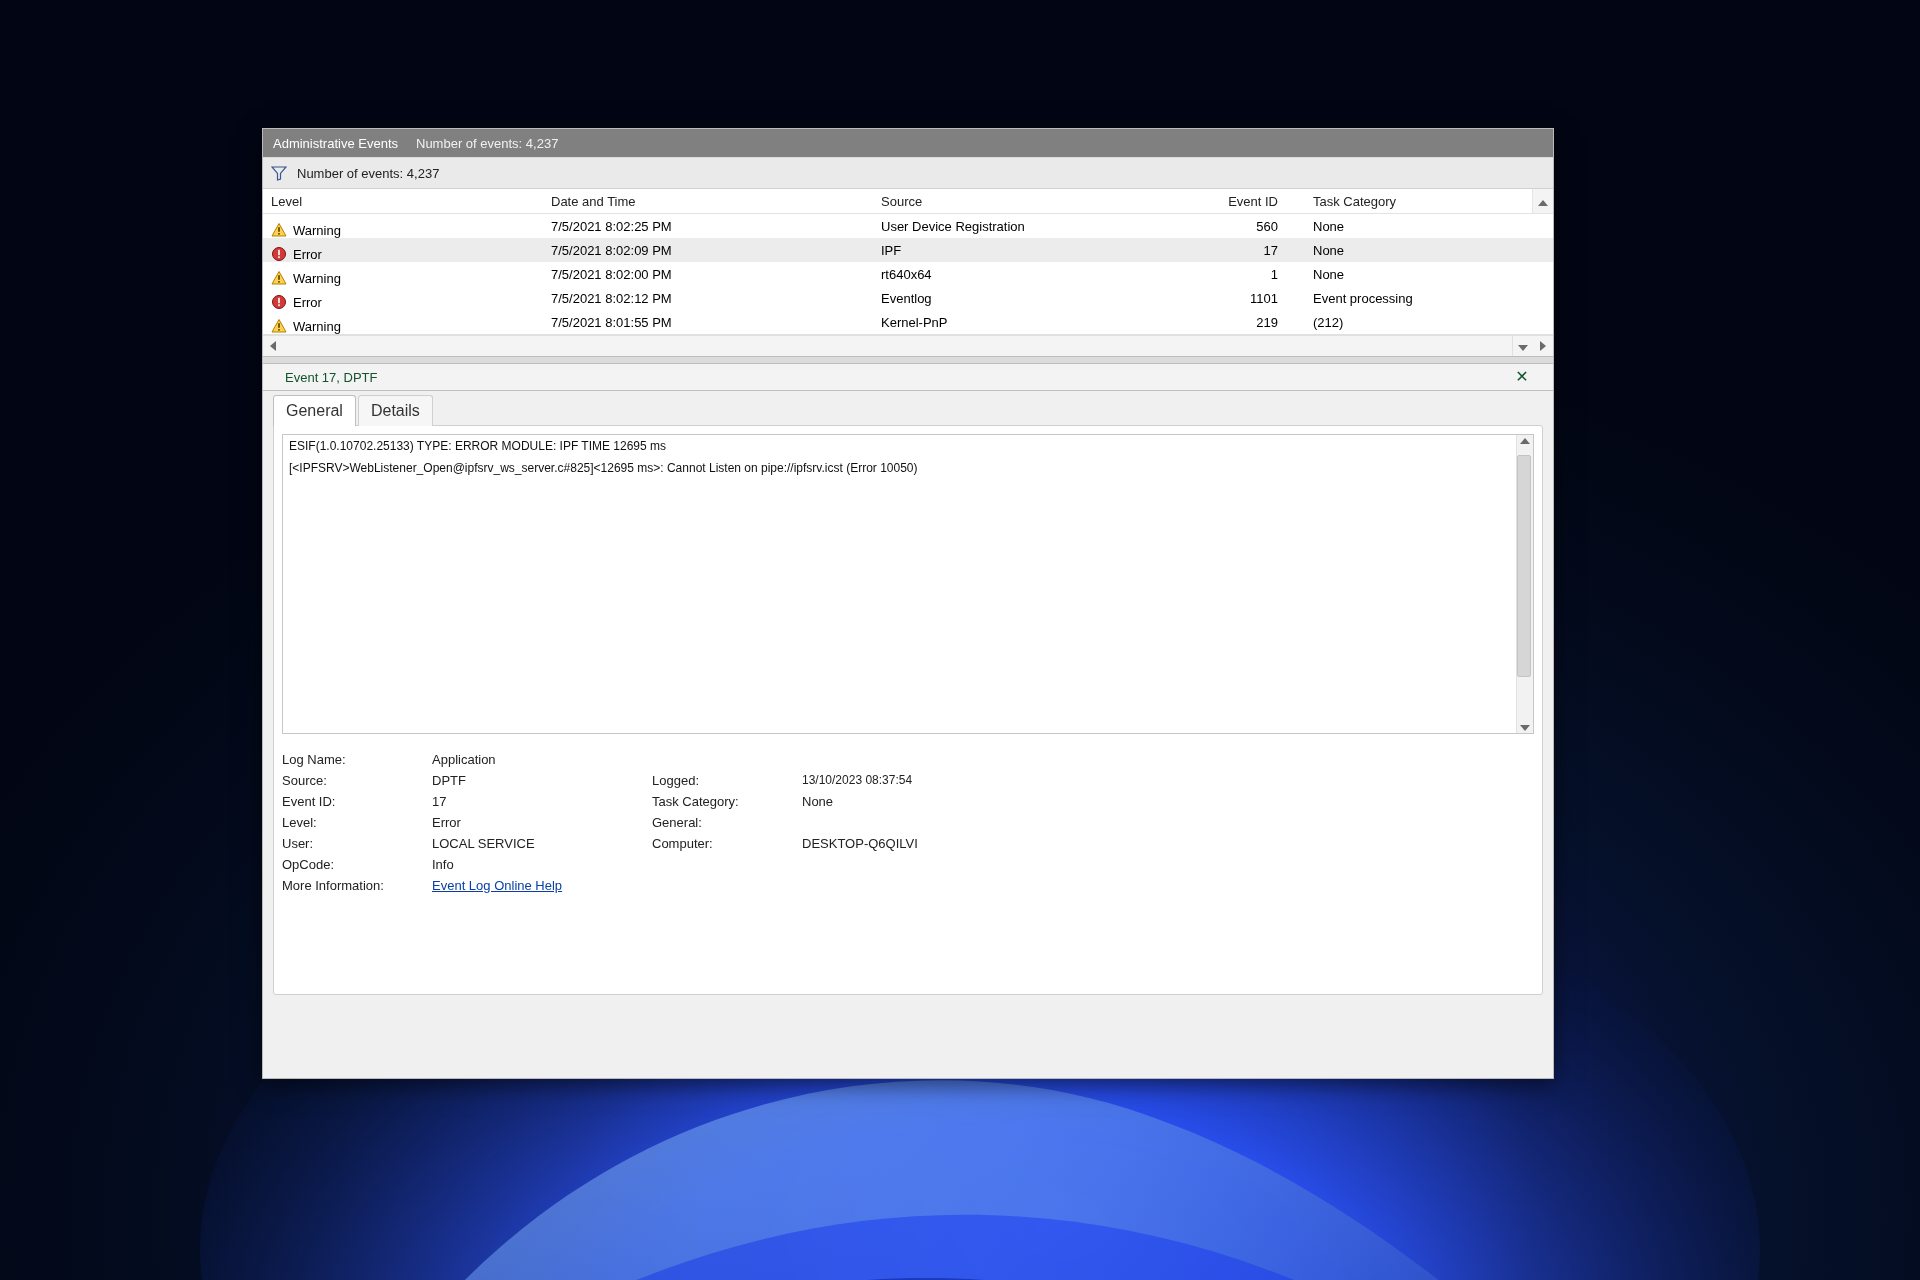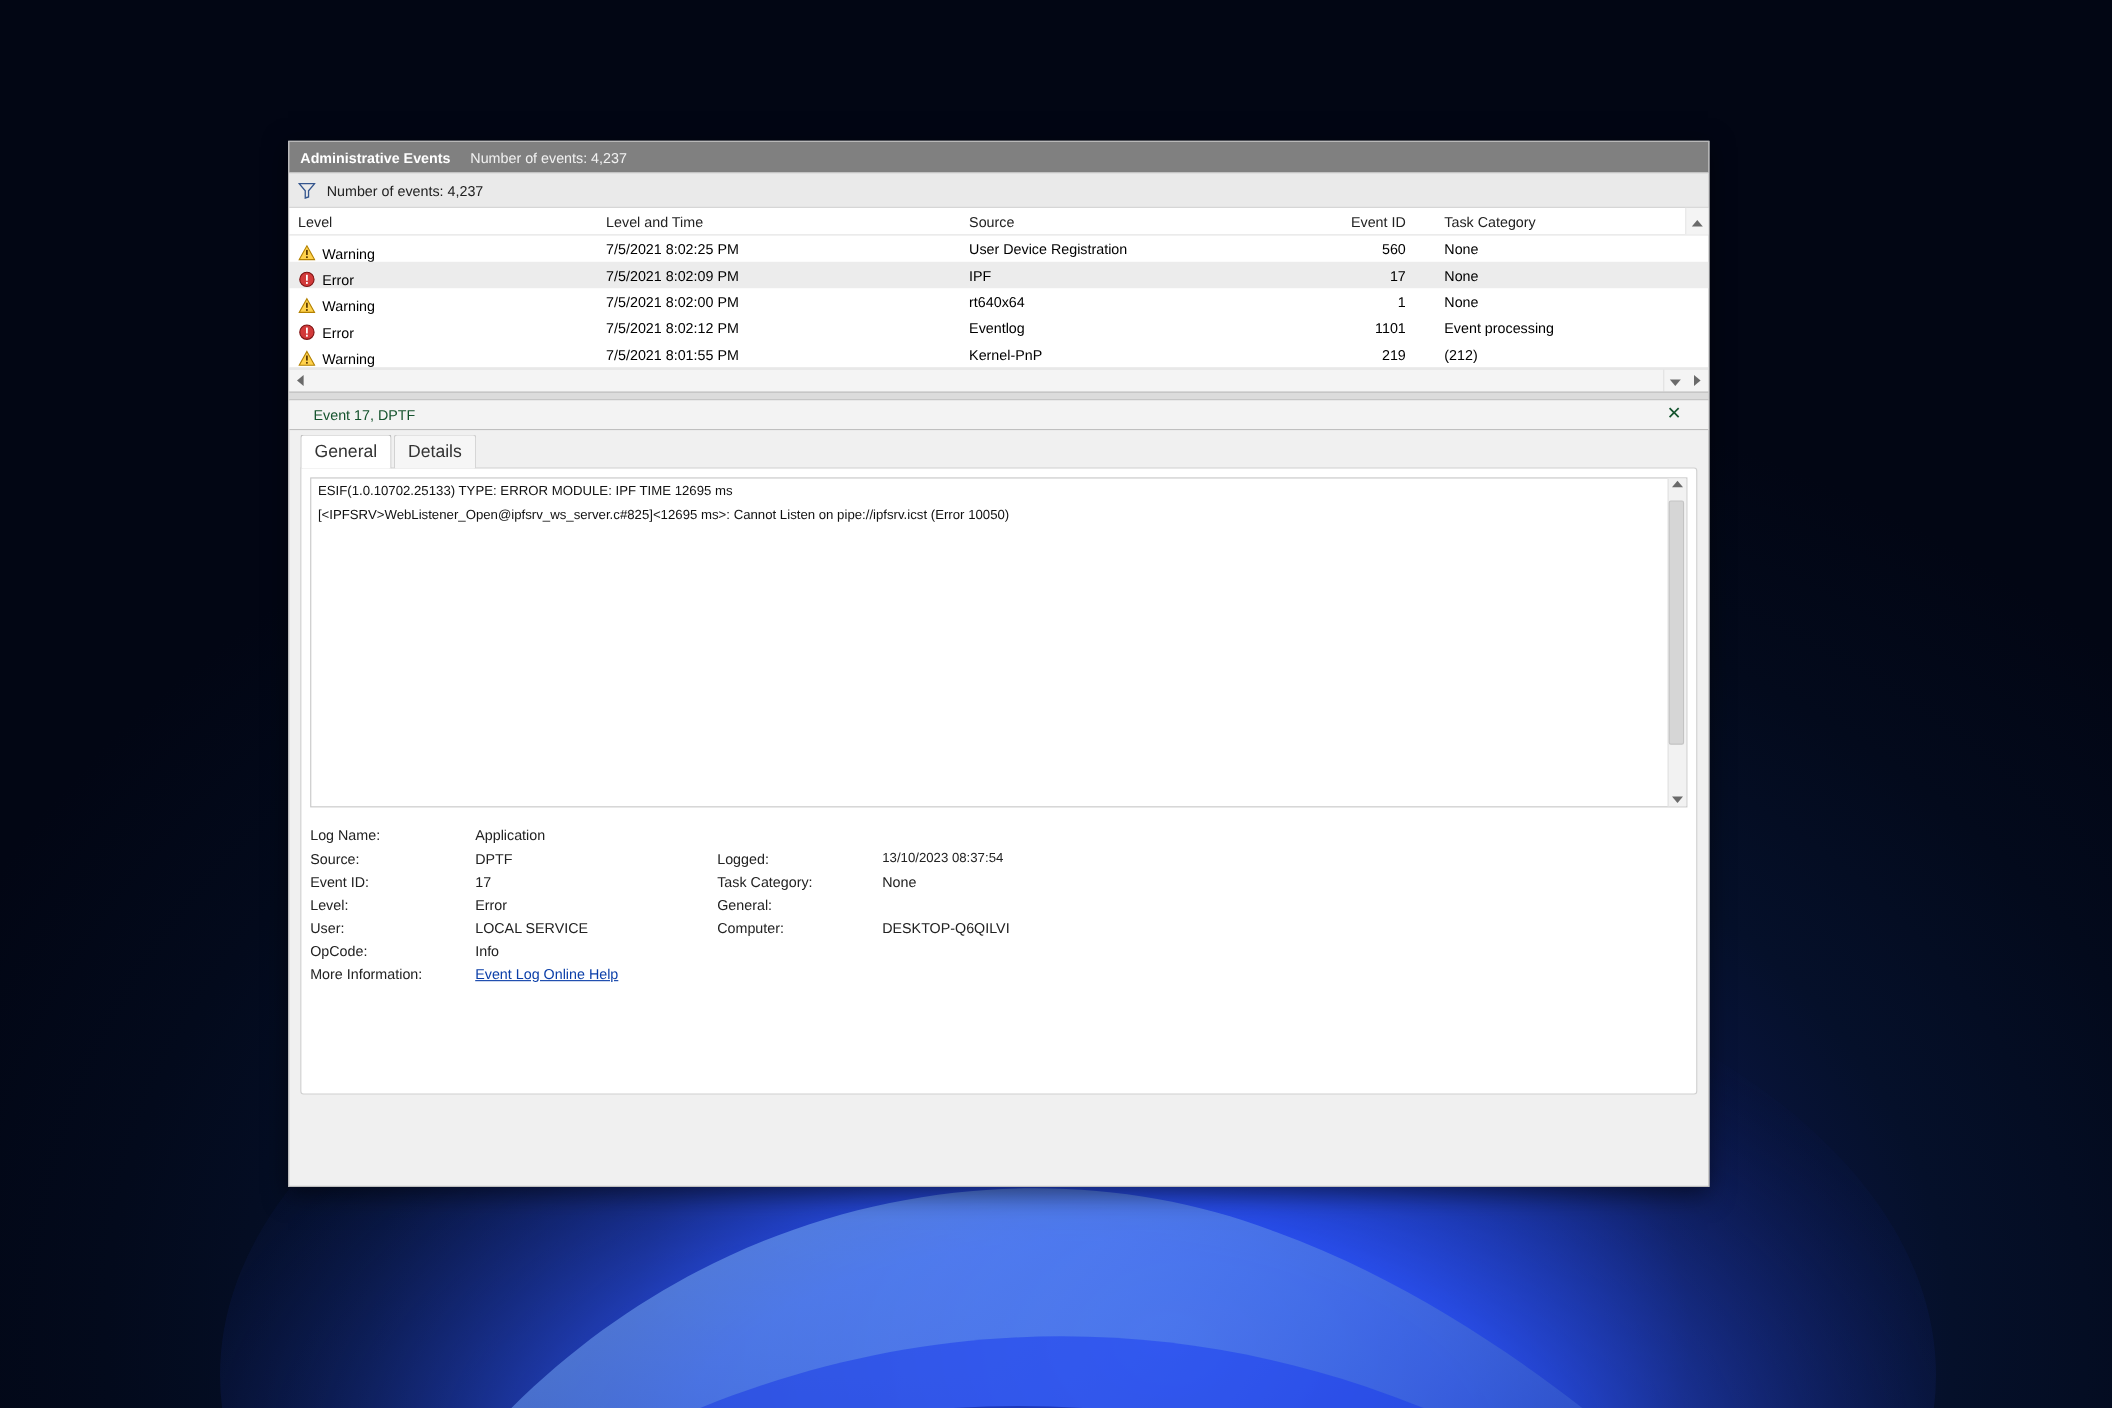--- a/index.html
+++ b/index.html
@@ -7,21 +7,21 @@
   .desktop{position:relative;width:1920px;height:1280px;background:
     radial-gradient(1200px 900px at 55% 95%, #2a56ff 0%, #1a3ad0 15%, #0b1749 40%, #05102a 60%, #030a1c 80%, #020614 100%);}
   .bloom{position:absolute;left:180px;bottom:-220px;width:1600px;height:900px;pointer-events:none;opacity:.9;}
   .bloom svg{width:100%;height:100%}
 
   
   .window{position:absolute;left:262px;top:128px;width:1290px;height:949px;background:#f0f0f0;border:1px solid #bababa;box-shadow:0 6px 22px rgba(0,0,0,.55);display:flex;flex-direction:column;}
 
   
   .title-bar{height:28px;background:#808080;color:#fff;display:flex;align-items:center;gap:18px;padding:0 10px;font-size:13px;}
-  .title-bar .tb-title{font-weight:700}
+  .title-bar .tb-title{font-weight:400}
   .title-bar .tb-count{color:#f1f1f1}
 
   
   .filter-strip{height:30px;background:#eaeaea;border-top:1px solid #dcdcdc;border-bottom:1px solid #d0d0d0;display:flex;align-items:center;padding-left:8px;gap:10px;color:#222}
   .filter-icon{width:16px;height:16px;display:inline-flex}
 
   
   .grid-hdr{height:24px;background:#fff;border-bottom:1px solid #e3e3e3;display:flex;align-items:center;position:relative;color:#222}
   .col{box-sizing:border-box;padding:0 22px;height:100%;display:flex;align-items:center;border-right:1px solid transparent}
   .c-level{width:266px;padding-left:8px}
@@ -111,21 +111,21 @@
           </svg>
       </span>
       <span>Number of events: 4,237</span>
     </div>
 
     <div class="grid-hdr">
       <div class="col c-level">
           <span>Level</span>
         </div>
       <div class="col c-time">
-          <span>Level and Time</span>
+          <span>Date and Time</span>
         </div>
       <div class="col c-source">
           <span>Source</span>
         </div>
       <div class="col c-id">
           <span>Event ID</span>
         </div>
       <div class="col c-cat">
           <span>Task Category</span>
         </div>

